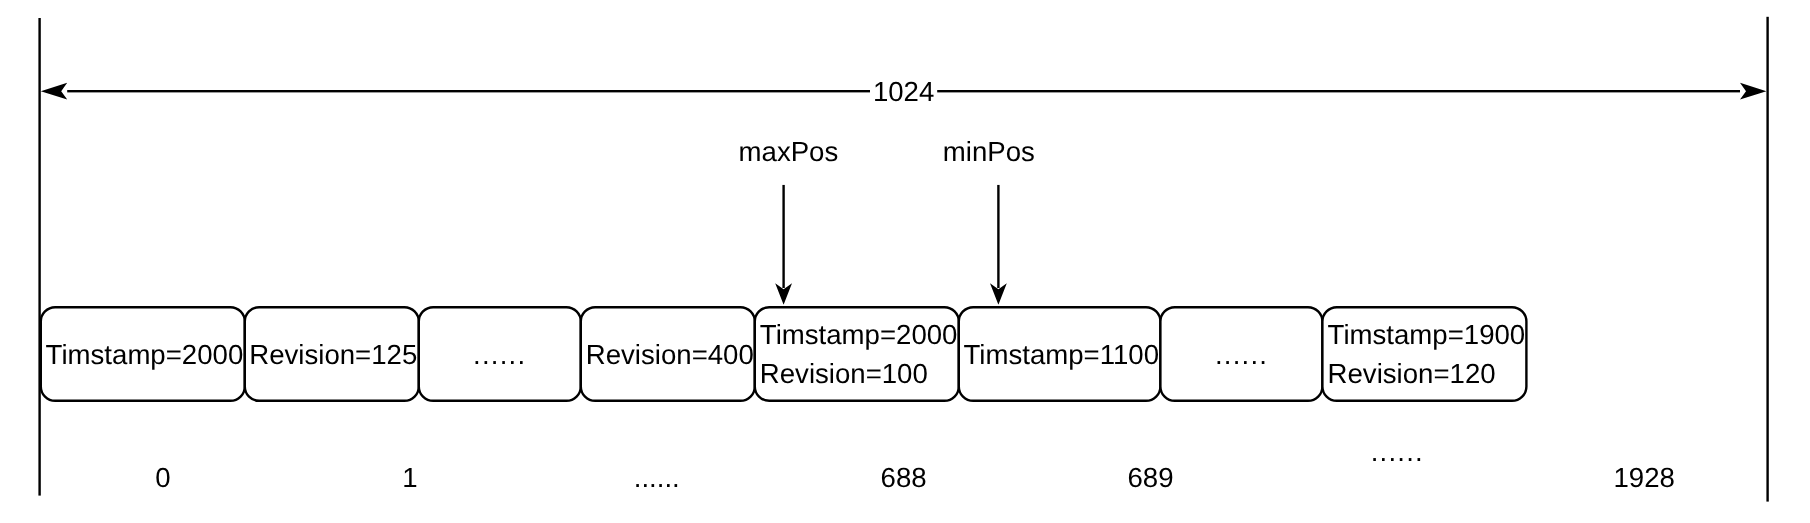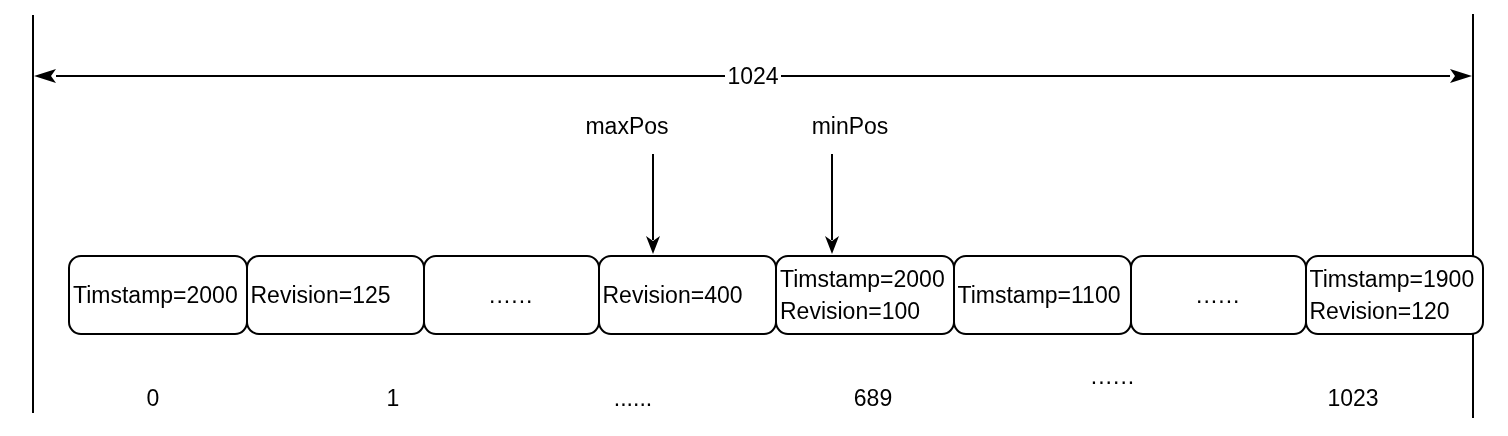--- a/index.html
+++ b/index.html
@@ -43,37 +43,36 @@
   
   .pointer-label {
     position: absolute;
     top: 112px;
     width: 120px;
     text-align: center;
     font-size: 23px;
     line-height: 28px;
     white-space: nowrap;
   }
-  .pointer-label.maxpos { left: 567px; }
-  .pointer-label.minpos { left: 790px; }
+  .pointer-label.maxpos { left: 597px; }
+  .pointer-label.minpos { left: 764px; }
   .down-arrow {
     position: absolute;
     top: 154px;
     width: 16px; height: 100px;
   }
   .down-arrow.maxpos { left: 645px; }
   .down-arrow.minpos { left: 824px; }
 
   
   .boxes {
     position: absolute;
     left: 33px; top: 255px;
-    width: 1416px; height: 80px;
+    width: 1240px; height: 80px;
     display: flex;
-    padding-left: 35px;
   }
   .box {
     flex: 1;
     box-sizing: border-box;
     margin-left: -2px;
     border: 2px solid #000000;
     border-radius: 13px;
     background: #ffffff;
     display: flex;
     flex-direction: column;
@@ -161,18 +160,19 @@
     <div class="box">
       <div>Timstamp=1900</div>
       <div>Revision=120</div>
     </div>
   </div>
 
   <div class="idxrow">
     <div class="idx">0</div>
     <div class="idx">1</div>
     <div class="idx">......</div>
+    <div class="idx">688</div>
     <div class="idx">689</div>
     <div class="idx raised">......</div>
-    <div class="idx">1023</div>
+    <div class="idx">1928</div>
   </div>
 
 </div>
 
 </body></html>

